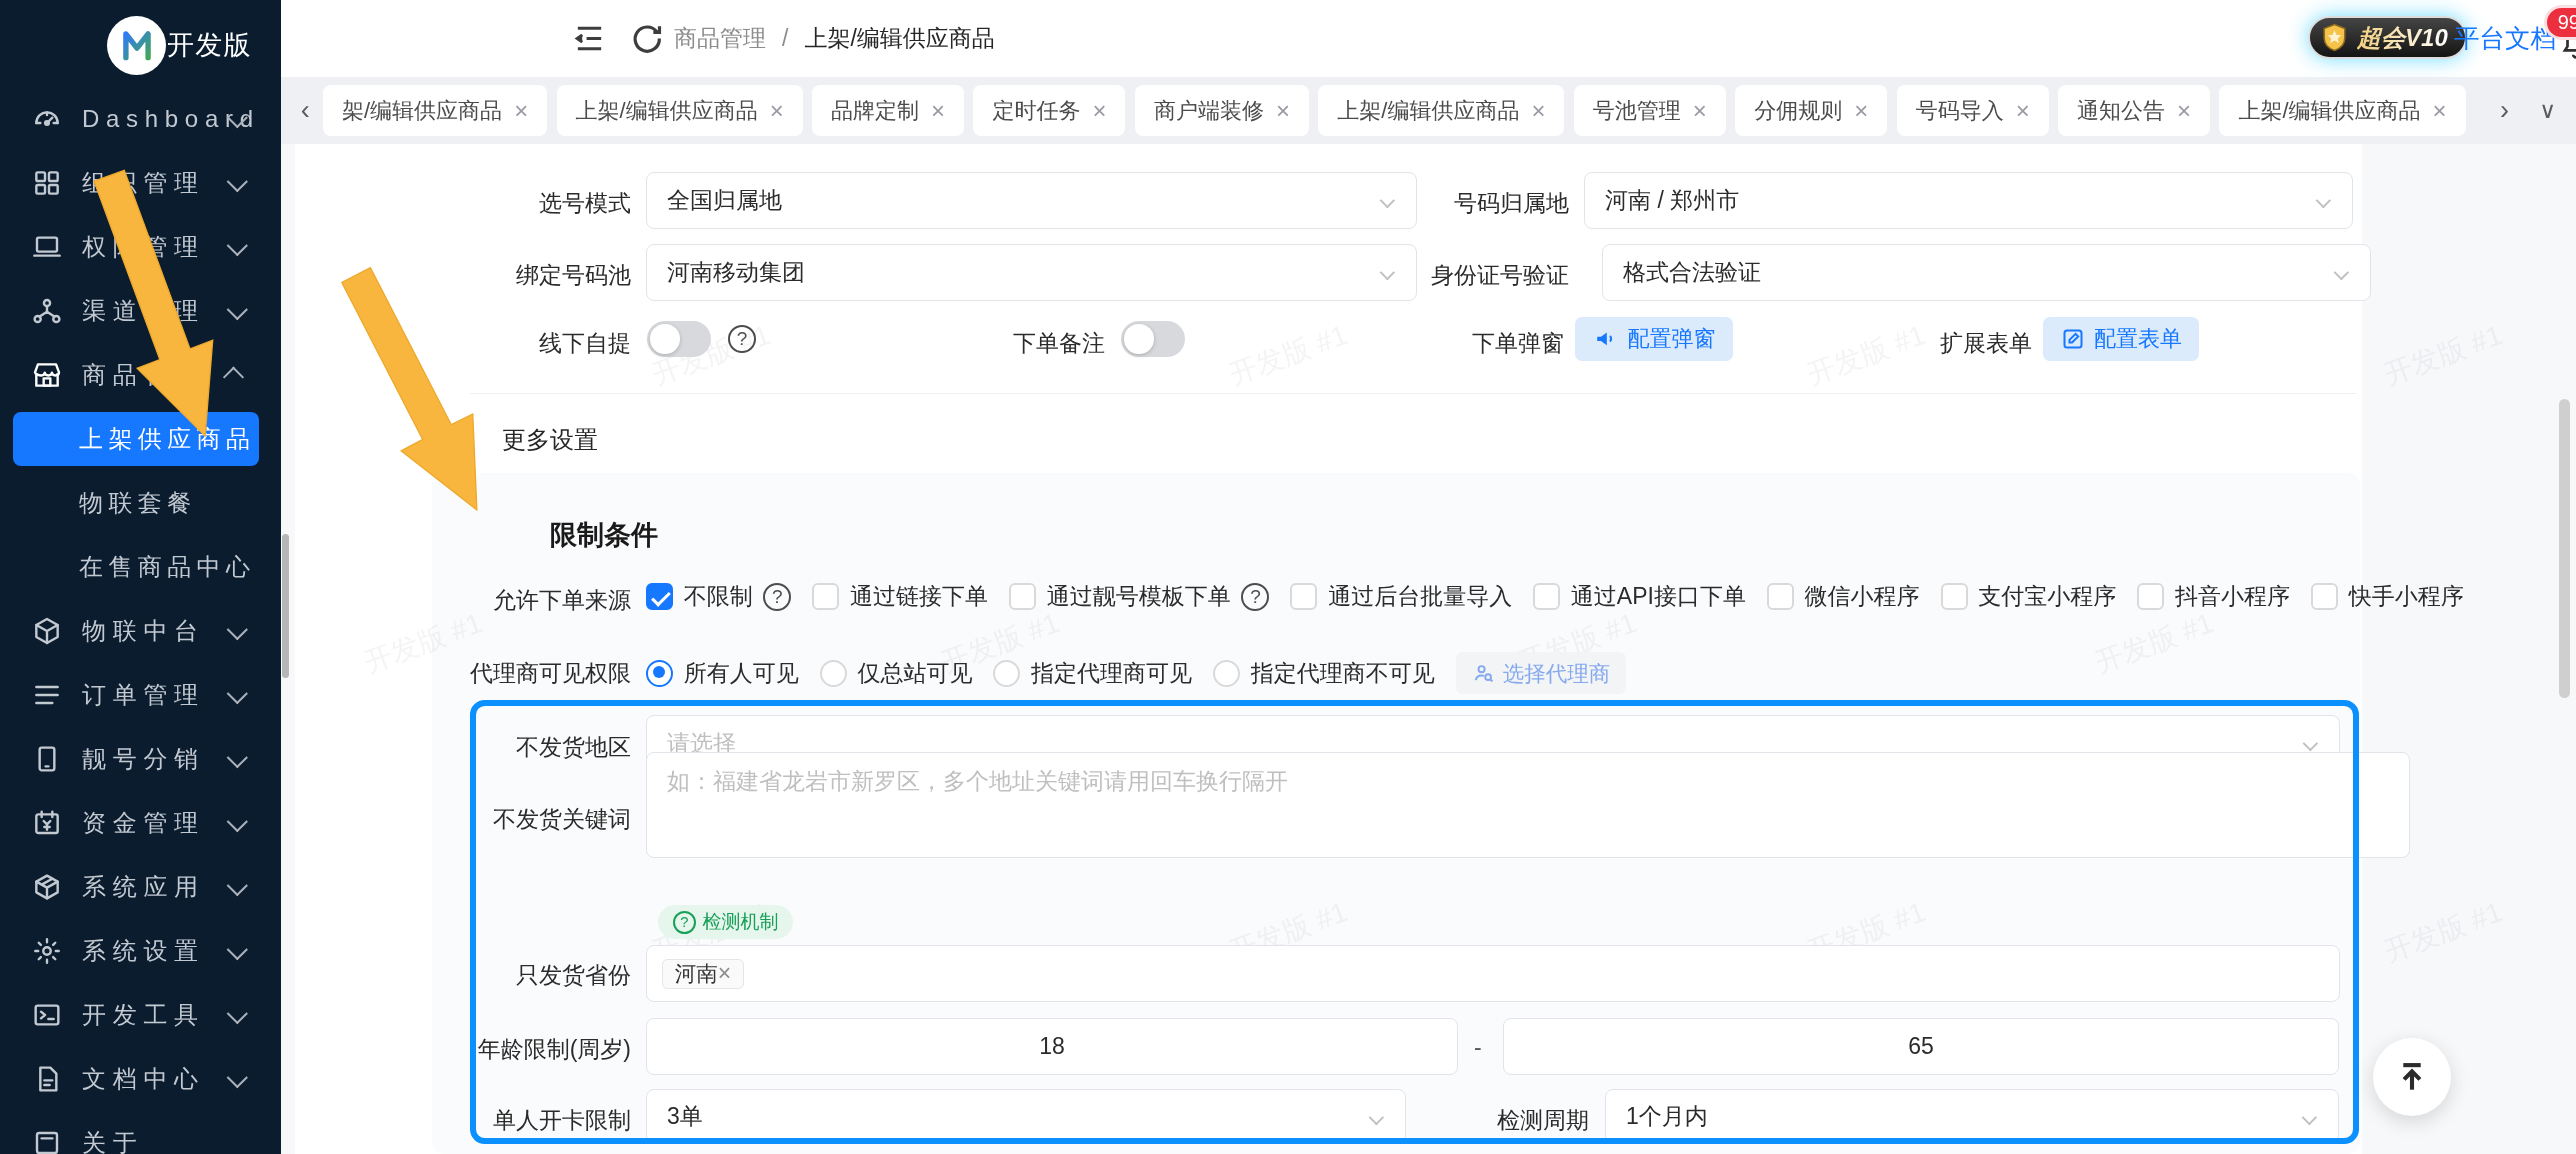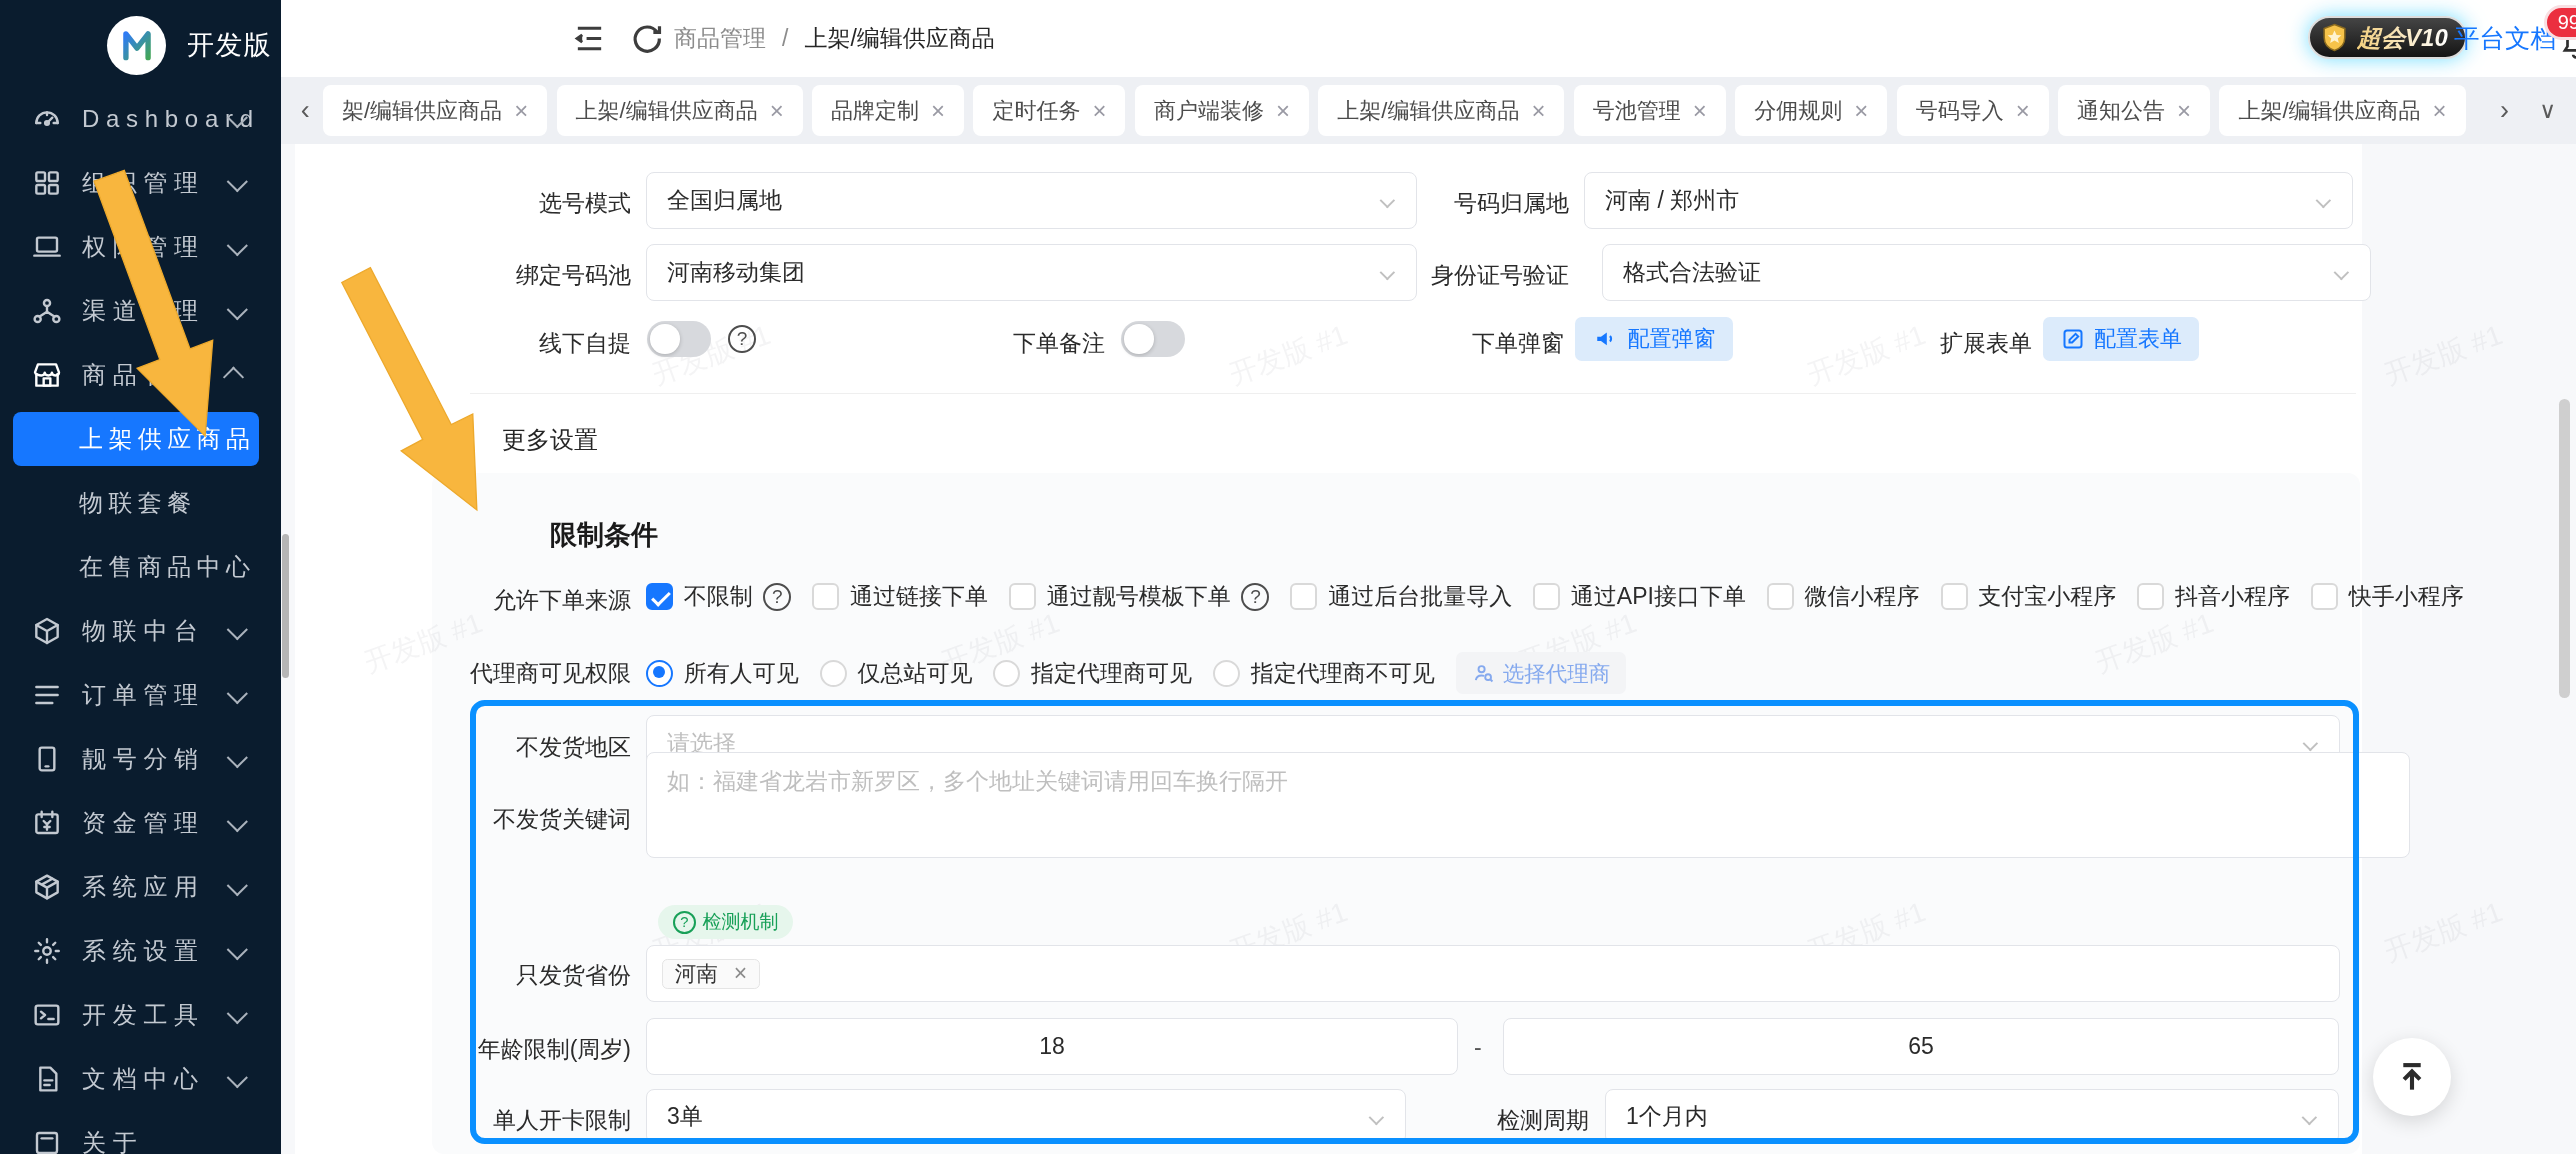--- a/index.html
+++ b/index.html
@@ -1,21 +1,21 @@
 <!DOCTYPE html>
 <html style="font-size:10.7px"><head>
 <meta charset="utf-8">
 <style>
   * { margin:0; padding:0; box-sizing:border-box; }
   html,body { width:2576px; height:1154px; font-family:"Liberation Sans","DejaVu Sans",sans-serif; }
   .page { position:relative; width:2576px; height:1154px; background:#f7f8fa; overflow:hidden; }
 
   
   .sidebar { position:absolute; left:0; top:0; width:281px; height:1154px; background:#0a1c2e; z-index:10; }
-  .logo-row { display:flex; align-items:center; gap:21px; padding:13px 0 0 107px; height:77px; }
+  .logo-row { display:flex; align-items:center; gap:1px; padding:13px 0 0 107px; height:77px; }
   .logo-circle { width:59px; height:59px; border-radius:50%; background:#fff; display:flex; align-items:center; justify-content:center; flex:none; }
   .brand { color:#fff; font-size:27px; font-weight:500; letter-spacing:1.3px; }
   .nav { position:absolute; top:87px; left:0; right:0; }
   .nav-item { position:relative; height:64px; display:flex; align-items:center; color:#c3c9d1; font-size:24px; cursor:pointer; }
   .nav-item .nicon { position:absolute; left:29.5px; width:35px; height:35px; display:flex; align-items:center; justify-content:center; }
   .nav-item .nlabel { position:absolute; left:82px; letter-spacing:6.7px; }
   .nav-item .chev { position:absolute; right:38px; width:14.8px; height:14.8px; border-right:2.7px solid #aab2bc; border-bottom:2.7px solid #aab2bc; transform:rotate(45deg) translateY(-2.7px); }
   .nav-item .chev.up { transform:rotate(-135deg) translateY(-2.7px); }
   .nav-sub { position:relative; height:64px; display:flex; align-items:center; color:#c3c9d1; font-size:24px; cursor:pointer; }
   .nav-sub .nlabel { position:absolute; left:79px; letter-spacing:5.4px; }
@@ -61,21 +61,21 @@
   .rd { width:27px; height:27px; border:2px solid #d9d9d9; border-radius:50%; background:#fff; flex:none; position:relative; }
   .rd.on { border-color:#1677ff; border-width:2.7px; }
   .rd.on::after { content:""; position:absolute; left:4.7px; top:4.7px; width:12px; height:12px; border-radius:50%; background:#1677ff; }
   .qmark { width:28px; height:28px; border:2px solid #4d4d4d; border-radius:50%; color:#4d4d4d; font-size:19px; display:inline-flex; align-items:center; justify-content:center; flex:none; }
   .switch { position:absolute; width:64px; height:36px; border-radius:18px; background:#d7d9dd; z-index:3; cursor:pointer; }
   .switch::after { content:""; position:absolute; left:3.4px; top:3.4px; width:29.5px; height:29.5px; border-radius:50%; background:#fff; box-shadow:0 1.3px 4px rgba(0,0,0,.2); }
   .cfg-btn { position:absolute; height:44px; background:#dcebfb; border-radius:6.7px; display:flex; align-items:center; gap:9.4px; padding:0 17.5px; font-size:22px; color:#1677ff; z-index:3; cursor:pointer;justify-content:flex-end; }
   .pick-btn { height:42px; background:#f3f4f6; border-radius:6.7px; display:flex; align-items:center; gap:8px; padding:0 16px; font-size:21.5px; color:#85a9ee; cursor:pointer;justify-content:space-between; }
   .green-tag { position:absolute; height:34px; background:#e6f6ec; border-radius:17.5px; display:flex; align-items:center; gap:6.7px; padding:0 14.8px; font-size:19px; color:#18a058; z-index:3; cursor:pointer; }
   .gq { width:23px; height:23px; border:2px solid #18a058; border-radius:50%; font-size:14.8px; display:inline-flex; align-items:center; justify-content:center; }
-  .prov-tag { display:flex; align-items:center; gap:16px; height:30px; background:#fafafa; border:1.3px solid #e5e5e5; border-radius:5.4px; padding:0 12px; font-size:21.5px; color:#333; }
+  .prov-tag { display:flex; align-items:center; gap:0; height:30px; background:#fafafa; border:1.3px solid #e5e5e5; border-radius:5.4px; padding:0 12px; font-size:21.5px; color:#333; }
   .prov-tag .x { color:#8c8c8c; font-size:23px; cursor:pointer; }
   .range-dash { position:absolute; font-size:23px; color:#555; z-index:3; }
 
   .highlight-box { position:absolute; left:470px; top:700px; width:1889px; height:444px; border:6.7px solid #0a90ff; border-radius:14.8px; z-index:4; pointer-events:none; }
   .backtop { position:absolute; left:2373px; top:1038px; width:78px; height:78px; border-radius:50%; background:#fff; box-shadow:0 5.4px 20px rgba(0,0,0,.14); display:flex; align-items:center; justify-content:center; z-index:8; cursor:pointer; }
   .page-scrollbar { position:absolute; left:2559px; top:399px; width:10.7px; height:299px; border-radius:5.4px; background:#cfcfcf; z-index:8; cursor:pointer; }
 
   .watermark-layer { position:absolute; left:281px; top:0; right:0; bottom:0; z-index:2; pointer-events:none; overflow:hidden; }
   .wm { position:absolute; font-size:28px; color:rgba(60,70,90,.06); transform:rotate(-20deg); white-space:nowrap; }
   .arrows { position:absolute; left:0; top:0; width:2576px; height:1154px; z-index:50; pointer-events:none; }

